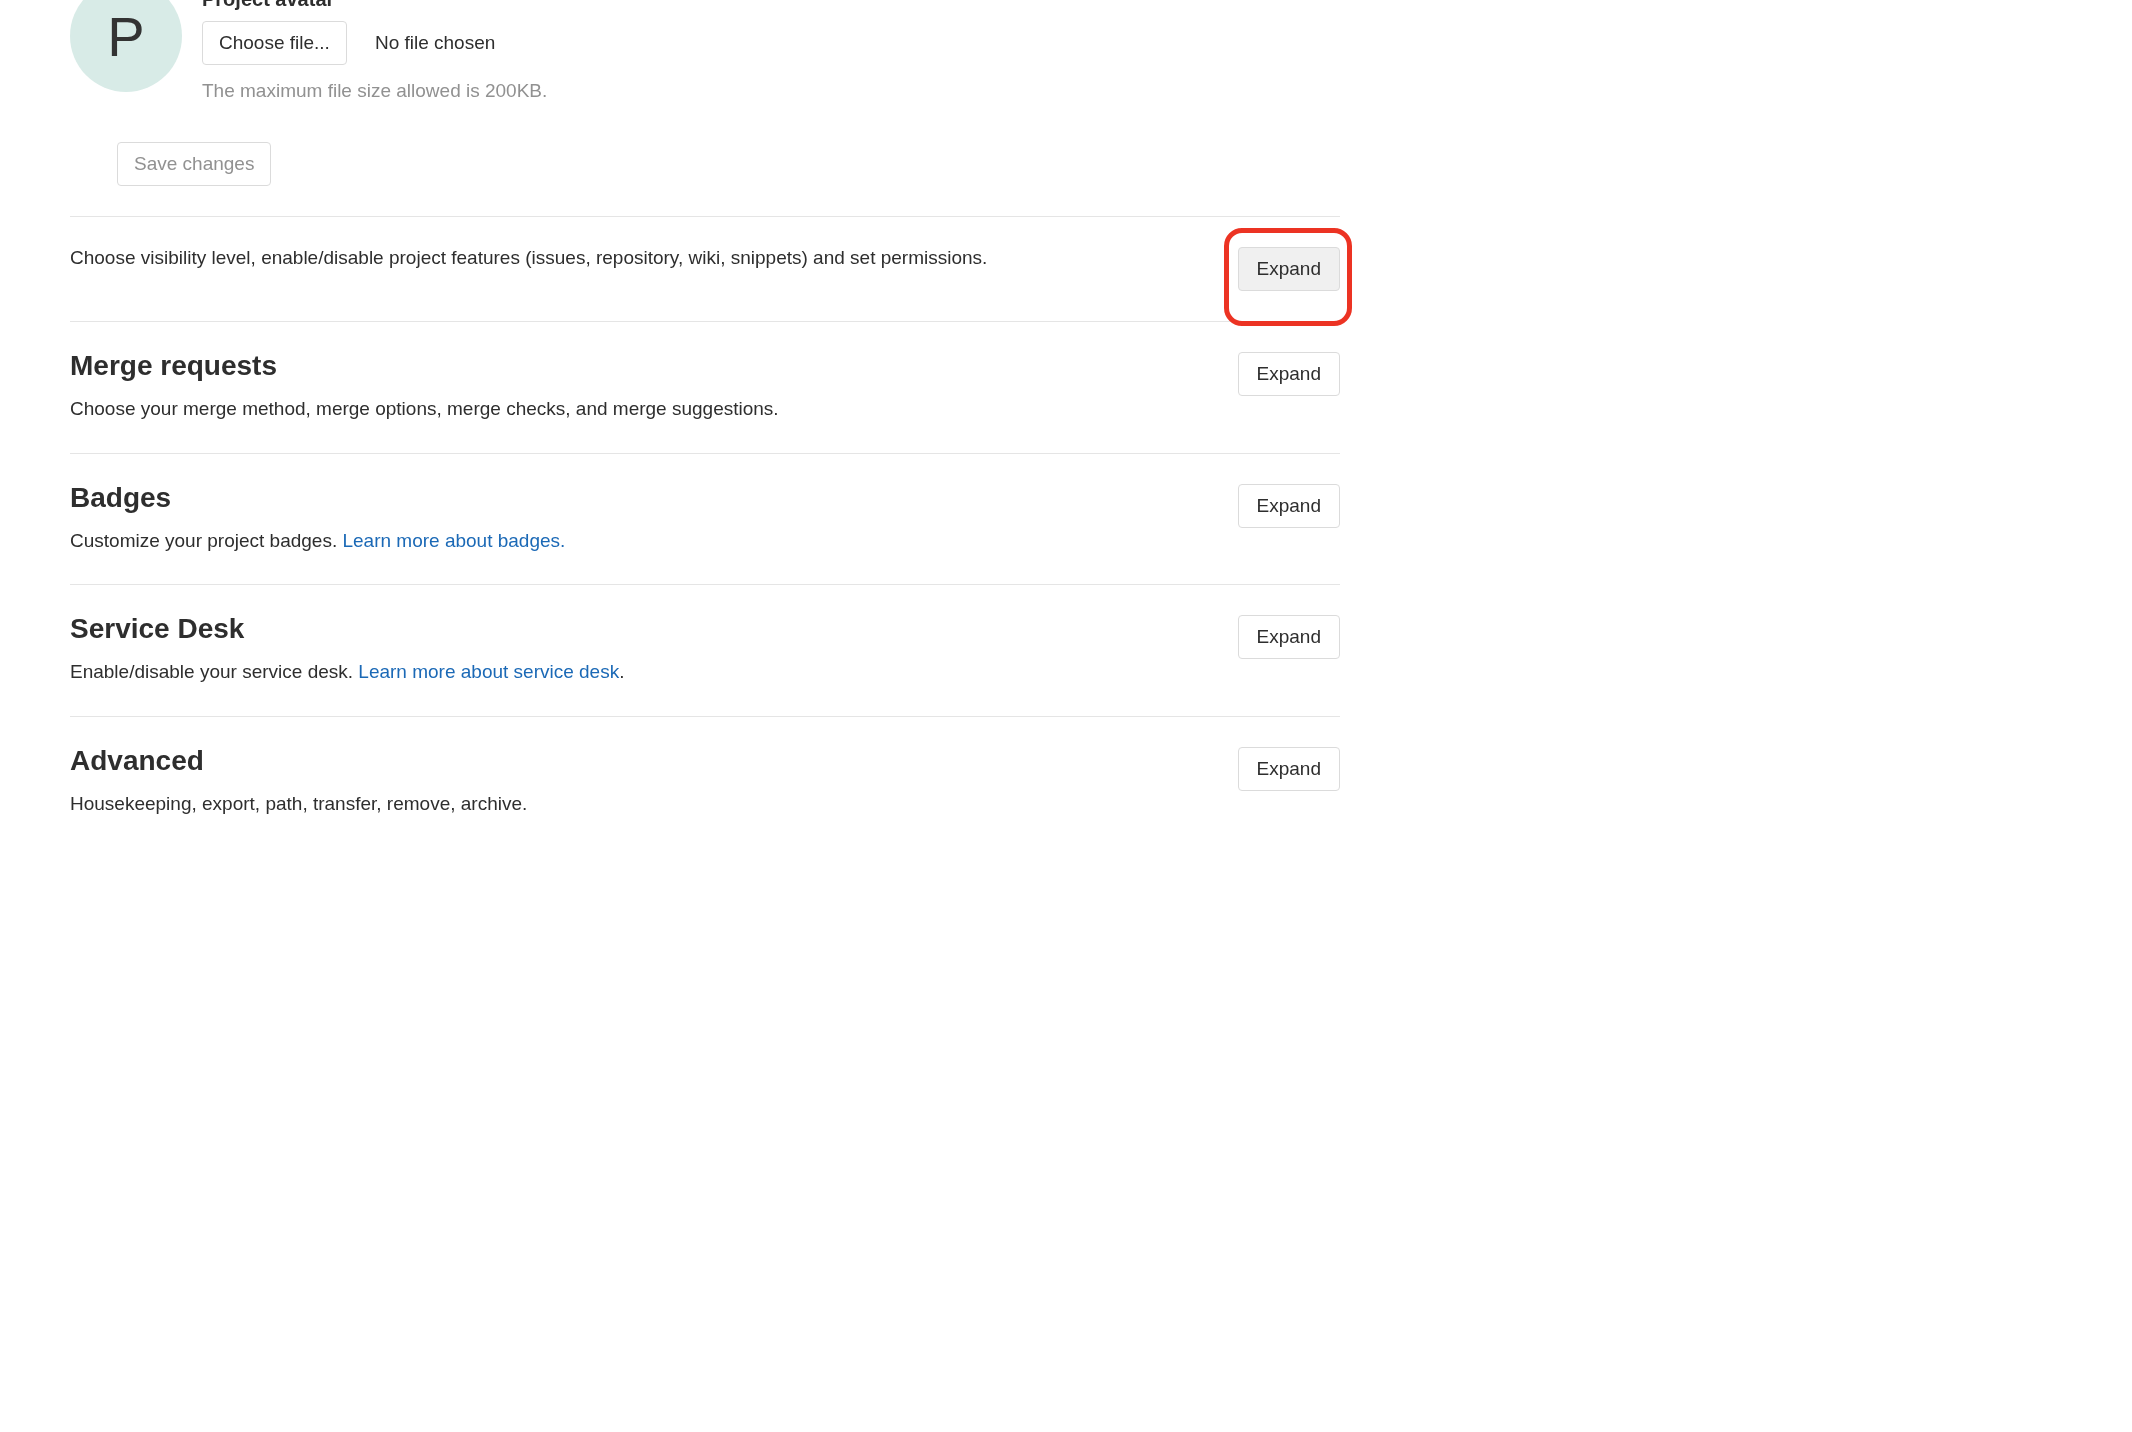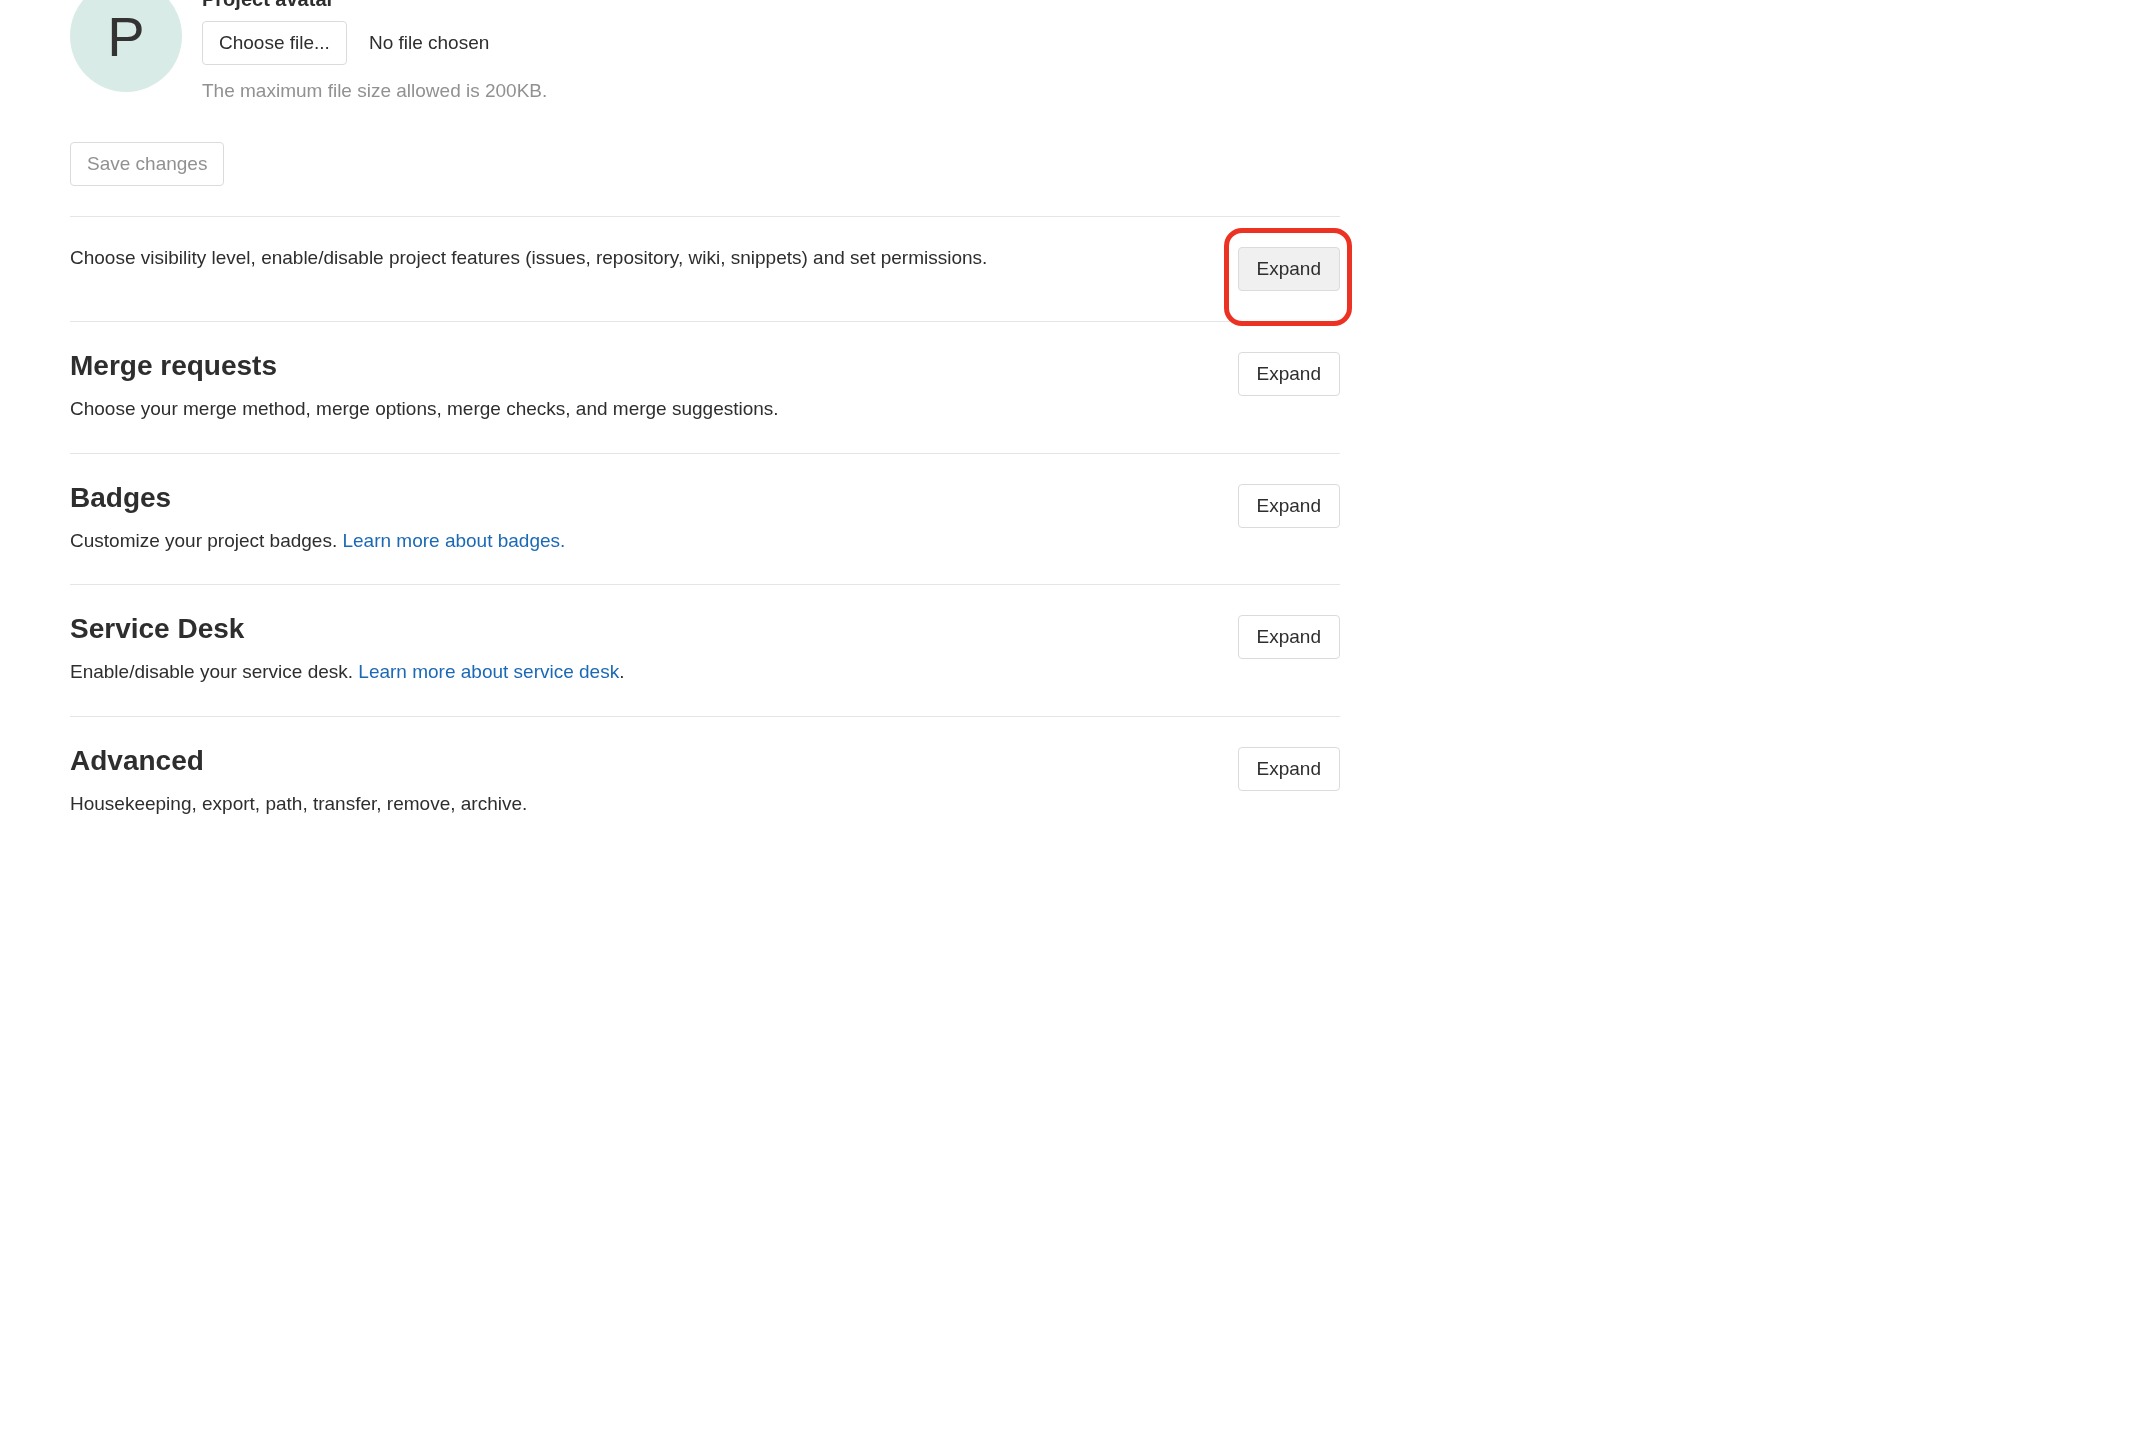--- a/index.html
+++ b/index.html
@@ -44,21 +44,21 @@
     .avatar-label {
       font-weight: 700;
       font-size: 20px;
       color: #2e2e2e;
       margin-bottom: 10px;
       margin-top: -12px;
     }
     .file-row {
       display: flex;
       align-items: center;
-      gap: 22px;
+      gap: 28px;
       margin-bottom: 15px;
     }
     .choose-file-btn {
       background: #fff;
       border: 1px solid #dbdbdb;
       border-radius: 4px;
       padding: 10px 16px;
       font-size: 19px;
       color: #2e2e2e;
       cursor: pointer;
@@ -73,20 +73,21 @@
     }
     .save-btn {
       background: #fff;
       border: 1px solid #dbdbdb;
       border-radius: 4px;
       padding: 10px 16px;
       font-size: 19px;
       color: #919191;
       cursor: default;
       margin-bottom: 30px;
+      margin-left: 47px;
     }
     .section {
       border-top: 1px solid #e5e5e5;
       padding: 28px 0 30px 0;
       display: flex;
       justify-content: space-between;
       align-items: flex-start;
     }
     .section-text {
       flex: 1;

